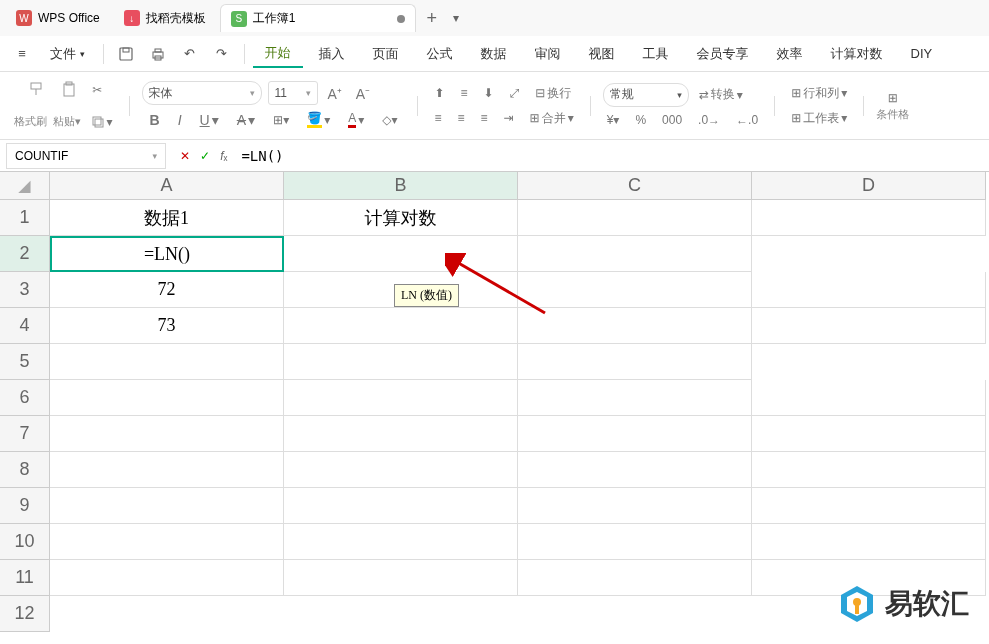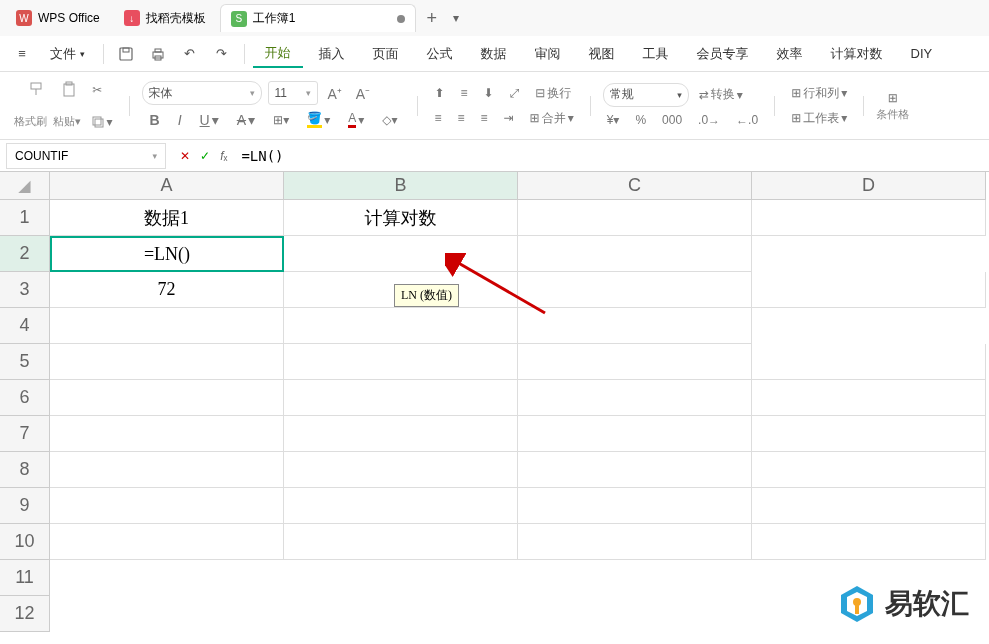--- a/index.html
+++ b/index.html
@@ -270,20 +270,26 @@
       <div class="cell"></div>
       <div class="cell"></div>
     </div>
     <div class="row">
       <div class="cell">72</div>
       <div class="cell"></div>
       <div class="cell"></div>
       <div class="cell"></div>
     </div>
     <div class="row">
+      <div class="cell">73</div>
+      <div class="cell"></div>
+      <div class="cell"></div>
+      <div class="cell"></div>
+    </div>
+    <div class="row">
       <div class="cell"></div>
       <div class="cell"></div>
       <div class="cell"></div>
     </div>
     <div class="row">
         <div class="cell"></div>
         <div class="cell"></div>
         <div class="cell"></div>
         <div class="cell"></div>
       </div>

